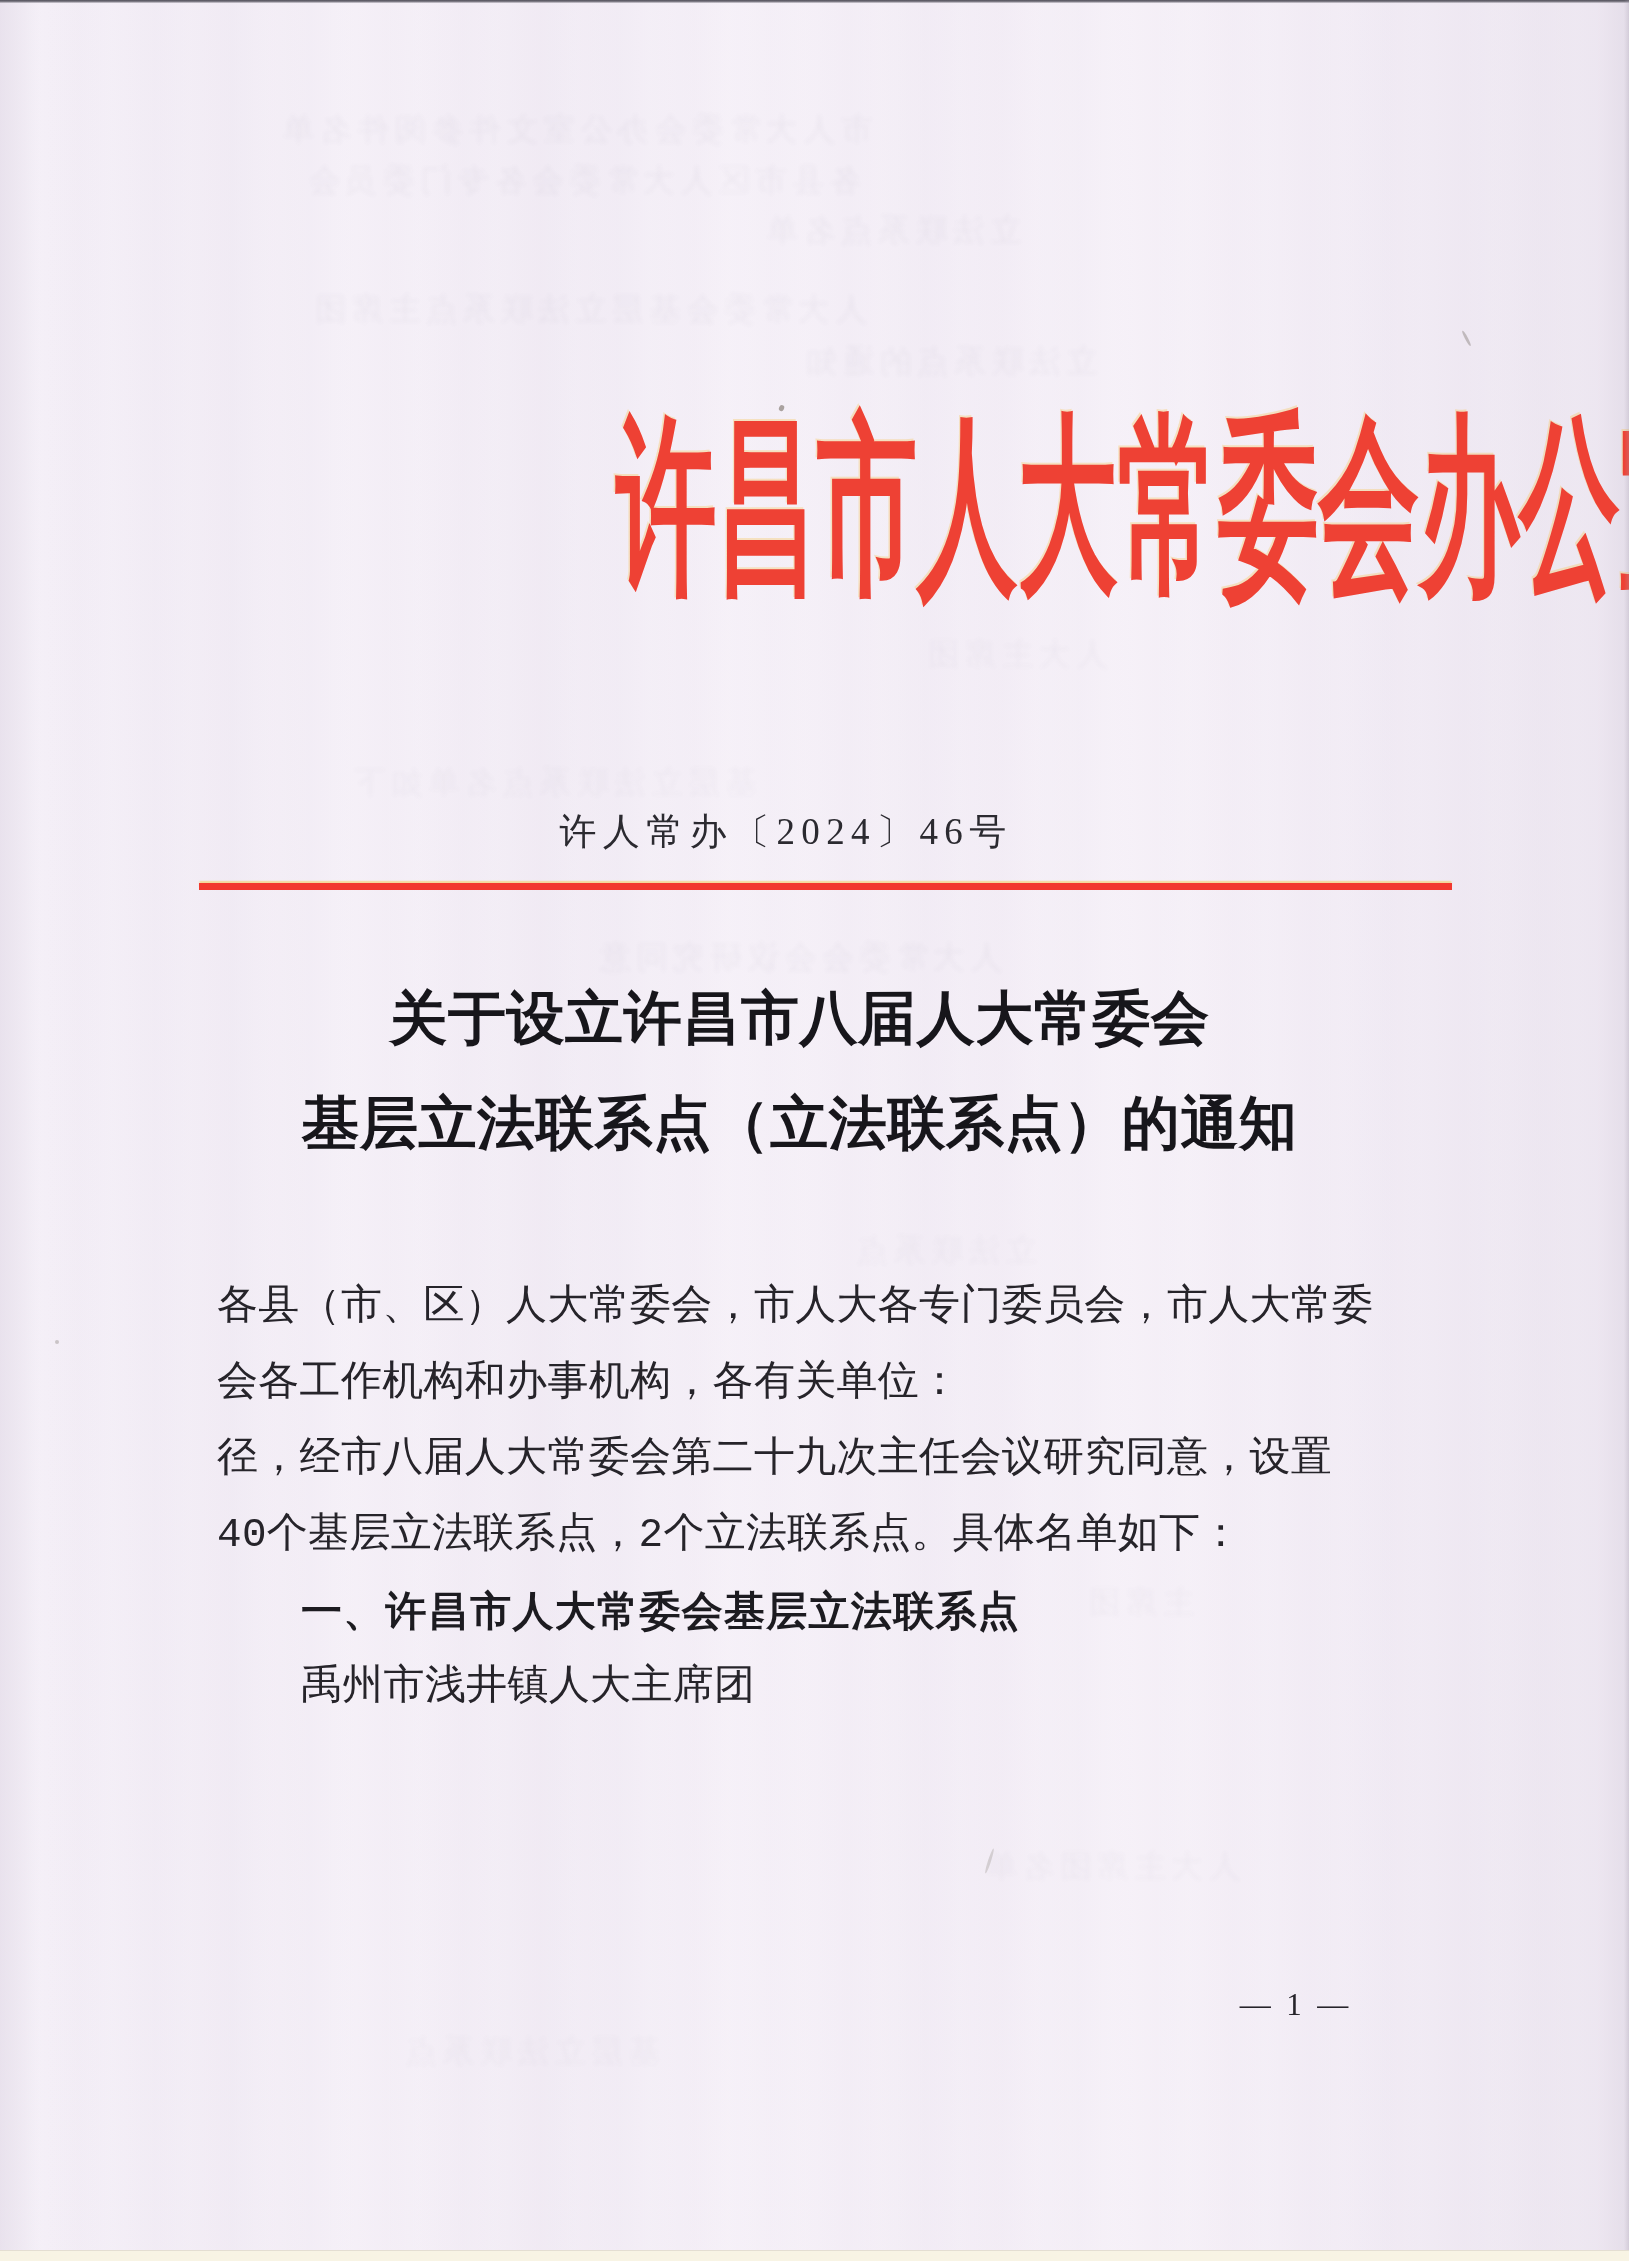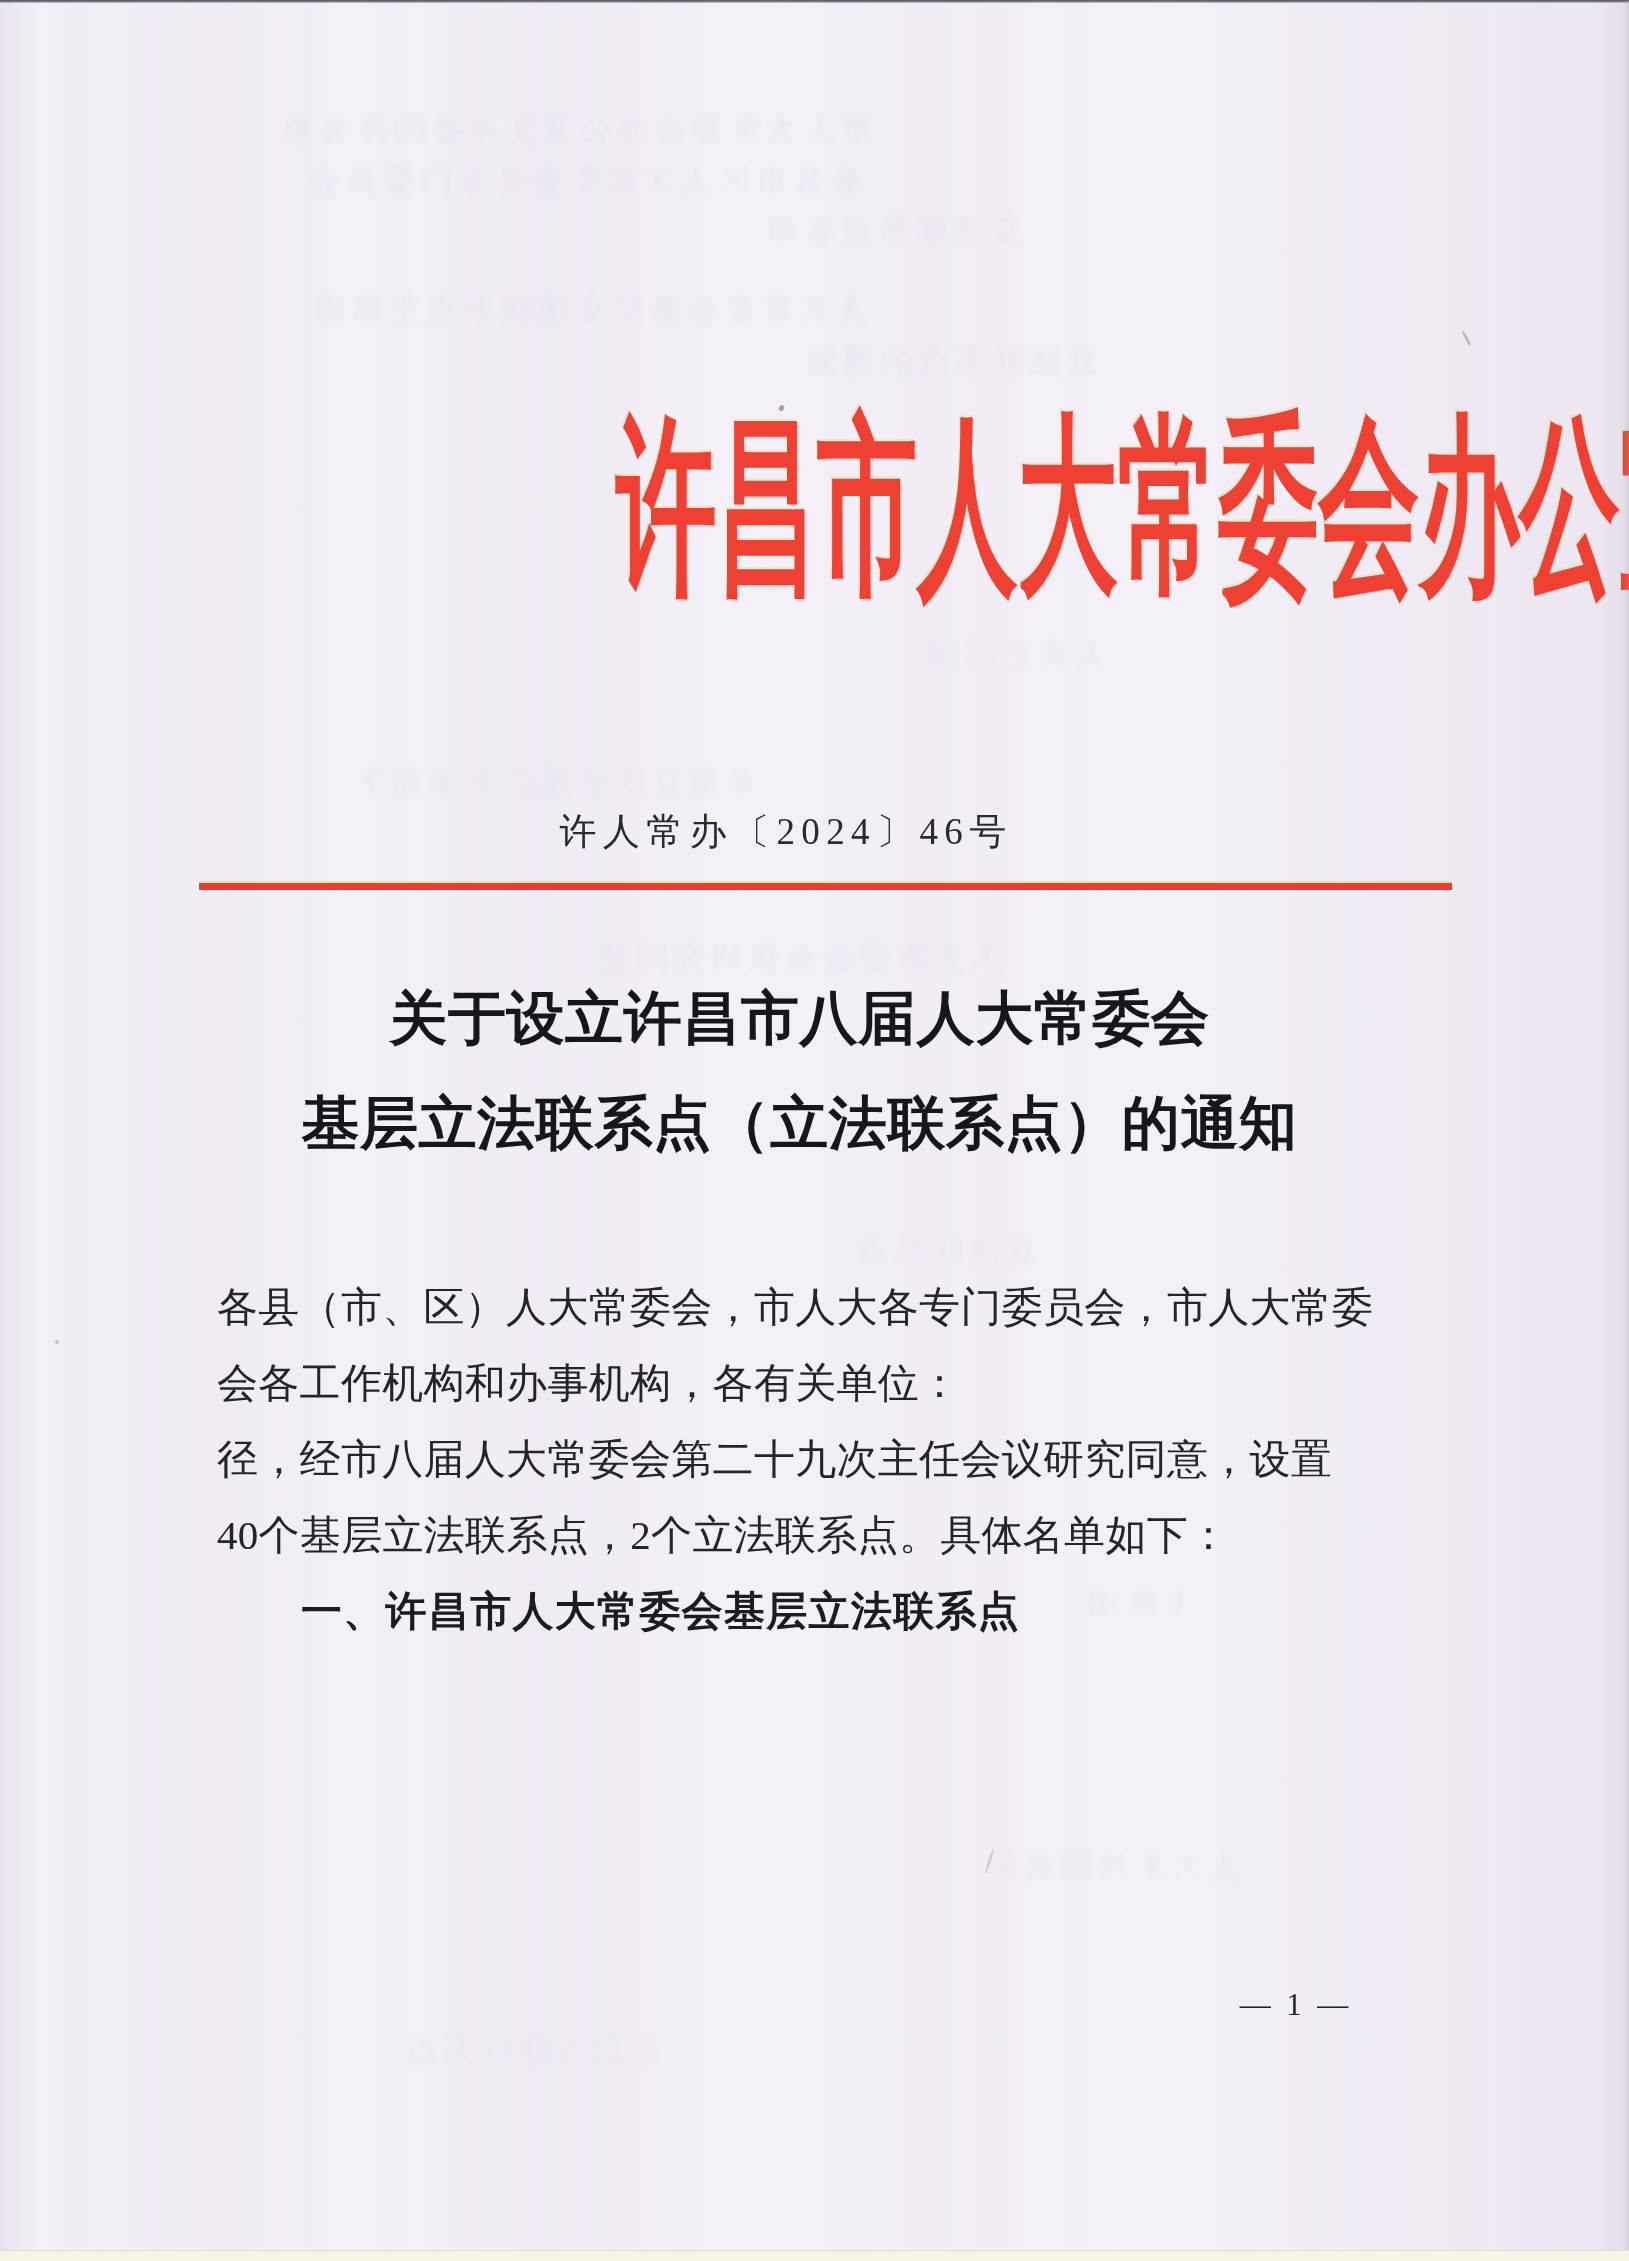--- a/index.html
+++ b/index.html
@@ -123,20 +123,21 @@
     top: 1269px; left: 217px;
     width: 1176px;
     font-size: 41px;
     color: #26242a;
     letter-spacing: 0.3px;
   }
   .bline {
     height: 76px;
     line-height: 76px;
     white-space: nowrap;
+    font-family: Liberation Mono, monospace;
   }
   .bline.indent { text-indent: 84px; }
   .bline.heading {
     font-family: "Liberation Sans", "DejaVu Sans", sans-serif;
     font-weight: bold;
     color: #1c1b20;
     letter-spacing: 1.3px;
   }
 
   
@@ -190,20 +191,21 @@
     <div>关于设立许昌市八届人大常委会</div>
     <div>基层立法联系点（立法联系点）的通知</div>
   </div>
 
   <div class="body-block">
     <div class="bline">各县（市、区）人大常委会，市人大各专门委员会，市人大常委</div>
     <div class="bline">会各工作机构和办事机构，各有关单位：</div>
     <div class="bline">径，经市八届人大常委会第二十九次主任会议研究同意，设置</div>
     <div class="bline">40个基层立法联系点，2个立法联系点。具体名单如下：</div>
     <div class="bline indent heading">一、许昌市人大常委会基层立法联系点</div>
+    <div class="bline indent">禹州市浅井镇人大主席团</div>
   </div>
 
   <div class="page-number">— 1 —</div>
 
   <div class="speck s1"></div>
   <div class="speck s2"></div>
   <div class="speck s3"></div>
   <div class="speck s4"></div>
 
   <div class="edge-top"></div>

